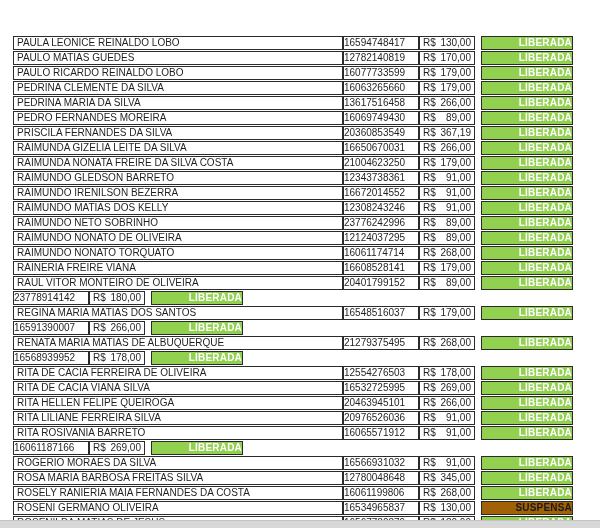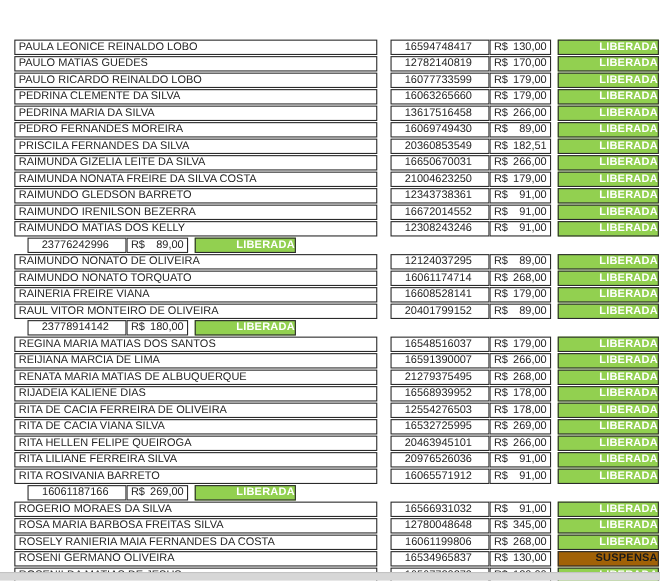--- a/index.html
+++ b/index.html
@@ -23,21 +23,21 @@
     border: 1px solid #2b2b2b;
     height: 14px;
     font-size: 10px;
     line-height: 12px;
     color: #1f1f1f;
     white-space: nowrap;
     overflow: hidden;
     background: #ffffff;
   }
   .cell.name  { width: 330px; padding-left: 3px; }
-  .cell.nis   { width: 90px;  text-align: center; padding-right: 3px; margin-left: 12px; }
+  .cell.nis   { width: 76px;  text-align: left; padding-right: 3px; margin-left: 0; }
   .cell.value { width: 56px;  display: flex; justify-content: space-between; padding: 0 3px; }
   .spacer     { width: 6px; height: 14px; }
   .cell.status{
     width: 92px;
     padding-left: 4px;
     font-weight: bold;
     letter-spacing: 0.2px;
     text-align: right;
   }
   .bottom-strip {
@@ -110,21 +110,21 @@
       <span>89,00</span>
     </div>
     <div class="spacer"></div>
     <div class="cell status" style="background: rgb(146, 208, 80); color: rgb(255, 255, 255);">LIBERADA</div>
   </div>
     <div class="row">
     <div class="cell name">PRISCILA FERNANDES DA SILVA</div>
     <div class="cell nis">20360853549</div>
     <div class="cell value">
       <span>R$</span>
-      <span>182,51</span>
+      <span>367,19</span>
     </div>
     <div class="spacer"></div>
     <div class="cell status" style="background: rgb(146, 208, 80); color: rgb(255, 255, 255);">LIBERADA</div>
   </div>
     <div class="row">
     <div class="cell name">RAIMUNDA GIZELIA LEITE DA SILVA</div>
     <div class="cell nis">16650670031</div>
     <div class="cell value">
       <span>R$</span>
       <span>266,00</span>
@@ -166,20 +166,21 @@
     <div class="cell name">RAIMUNDO MATIAS DOS KELLY</div>
     <div class="cell nis">12308243246</div>
     <div class="cell value">
       <span>R$</span>
       <span>91,00</span>
     </div>
     <div class="spacer"></div>
     <div class="cell status" style="background: rgb(146, 208, 80); color: rgb(255, 255, 255);">LIBERADA</div>
   </div>
     <div class="row">
+    <div class="cell name">RAIMUNDO NETO SOBRINHO</div>
     <div class="cell nis">23776242996</div>
     <div class="cell value">
       <span>R$</span>
       <span>89,00</span>
     </div>
     <div class="spacer"></div>
     <div class="cell status" style="background: rgb(146, 208, 80); color: rgb(255, 255, 255);">LIBERADA</div>
   </div>
     <div class="row">
     <div class="cell name">RAIMUNDO NONATO DE OLIVEIRA</div>
@@ -234,41 +235,39 @@
     <div class="cell name">REGINA MARIA MATIAS DOS SANTOS</div>
     <div class="cell nis">16548516037</div>
     <div class="cell value">
       <span>R$</span>
       <span>179,00</span>
     </div>
     <div class="spacer"></div>
     <div class="cell status" style="background: rgb(146, 208, 80); color: rgb(255, 255, 255);">LIBERADA</div>
   </div>
     <div class="row">
-    <div class="cell name">REIJIANA MARCIA DE LIMA</div>
     <div class="cell nis">16591390007</div>
     <div class="cell value">
       <span>R$</span>
       <span>266,00</span>
     </div>
     <div class="spacer"></div>
     <div class="cell status" style="background: rgb(146, 208, 80); color: rgb(255, 255, 255);">LIBERADA</div>
   </div>
     <div class="row">
     <div class="cell name">RENATA MARIA MATIAS DE ALBUQUERQUE</div>
     <div class="cell nis">21279375495</div>
     <div class="cell value">
       <span>R$</span>
       <span>268,00</span>
     </div>
     <div class="spacer"></div>
     <div class="cell status" style="background: rgb(146, 208, 80); color: rgb(255, 255, 255);">LIBERADA</div>
   </div>
     <div class="row">
-    <div class="cell name">RIJADEIA KALIENE DIAS</div>
     <div class="cell nis">16568939952</div>
     <div class="cell value">
       <span>R$</span>
       <span>178,00</span>
     </div>
     <div class="spacer"></div>
     <div class="cell status" style="background: rgb(146, 208, 80); color: rgb(255, 255, 255);">LIBERADA</div>
   </div>
     <div class="row">
     <div class="cell name">RITA DE CACIA FERREIRA DE OLIVEIRA</div>

